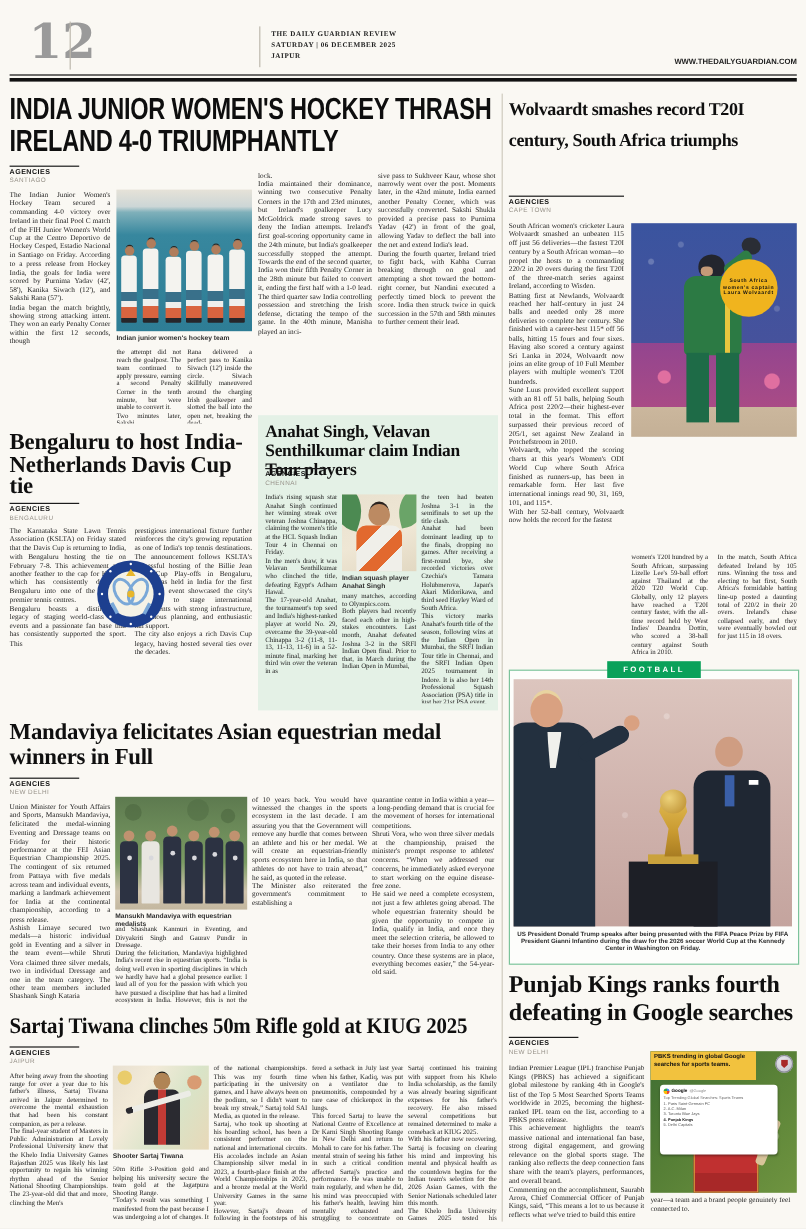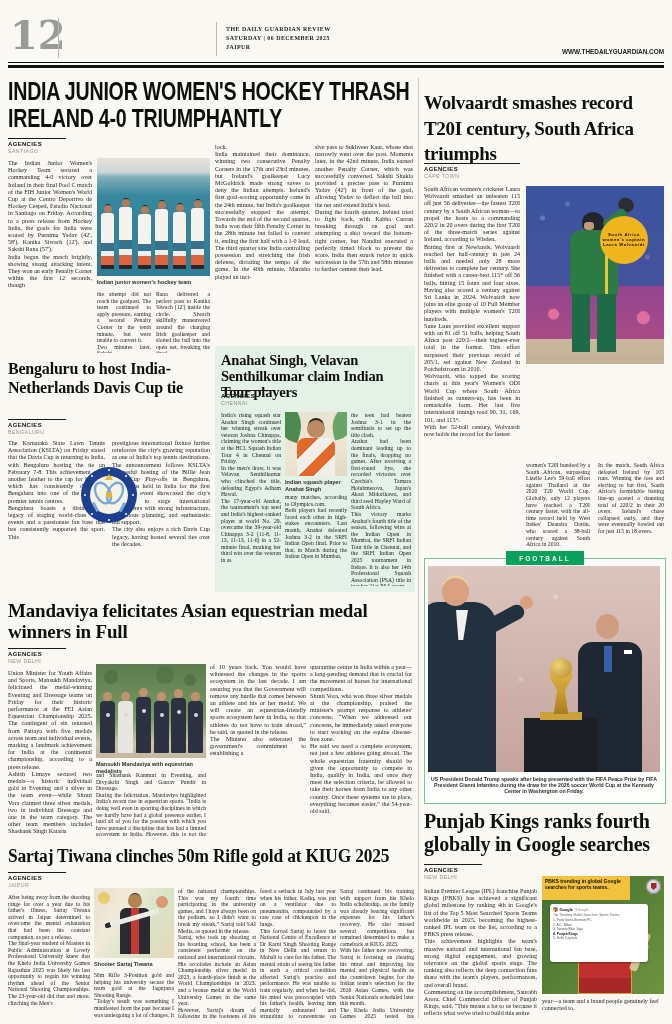--- a/index.html
+++ b/index.html
@@ -26,21 +26,21 @@
   .sc55{transform:scale(.55);transform-origin:0 0;width:182%}
   .qbox{border:2px solid #dd4a32;font-style:italic;font-family:"Liberation Serif",serif;color:#26201c}
   .list-line{font-size:6px;line-height:8px;color:#555}
   .list-line.b{font-weight:700;color:#111}
 </style>
 </head>
 <body>
 
 <div id="page">
 
-  <div class="abs" style="left:10px;top:12px">
+  <div class="abs" style="left:24px;top:12px">
     <span style="font-family:'DejaVu Serif',serif;font-weight:700;font-size:40px;color:#9a9a9a;line-height:46px">12</span>
   </div>
   <div class="abs" style="left:58px;top:18px;width:1px;height:40px;background:#bdb8ad"></div>
   <div class="abs" style="left:216px;top:22px;width:1px;height:34px;background:#bdb8ad"></div>
   <div class="abs" style="left:226px;top:25px;font-weight:700;font-size:5.9px;letter-spacing:.5px;line-height:9px;color:#222">
     <div>THE DAILY GUARDIAN REVIEW</div>
     <div>SATURDAY | 06 DECEMBER 2025</div>
     <div>JAIPUR</div>
   </div>
   <div class="abs" style="right:8px;top:48px;font-family:'Liberation Sans',sans-serif;font-weight:700;font-size:6.4px;color:#222">WWW.THEDAILYGUARDIAN.COM</div>
@@ -68,21 +68,21 @@
   <div class="abs cap" style="left:97px;top:279px;width:113px">Indian junior women's hockey team</div>
   <div class="abs txt txt-sm" style="left:97px;top:291px;width:54px;height:62px">the attempt did not reach the goalpost. The team continued to apply pressure, earning a second Penalty Corner in the tenth minute, but were unable to convert it.
 Two minutes later, Sakshi</div>
   <div class="abs txt txt-sm" style="left:156px;top:291px;width:54px;height:62px">Rana delivered a perfect pass to Kanika Siwach (12') inside the circle. Siwach skillfully maneuvered around the charging Irish goalkeeper and slotted the ball into the open net, breaking the dead-</div>
 
   <div class="abs txt" style="left:215px;top:144px;width:95px;height:208px">lock.
 India maintained their dominance, winning two consecutive Penalty Corners in the 17th and 23rd minutes, but Ireland's goalkeeper Lucy McGoldrick made strong saves to deny the Indian attempts. Ireland's first goal-scoring opportunity came in the 24th minute, but India's goalkeeper successfully stopped the attempt. Towards the end of the second quarter, India won their fifth Penalty Corner in the 28th minute but failed to convert it, ending the first half with a 1-0 lead. The third quarter saw India controlling possession and stretching the Irish defense, dictating the tempo of the game. In the 40th minute, Manisha played an inci-</div>
   <div class="abs txt" style="left:315px;top:144px;width:98px;height:208px">sive pass to Sukhveer Kaur, whose shot narrowly went over the post. Moments later, in the 42nd minute, India earned another Penalty Corner, which was successfully converted. Sakshi Shukla provided a precise pass to Purnima Yadav (42') in front of the goal, allowing Yadav to deflect the ball into the net and extend India's lead.
 During the fourth quarter, Ireland tried to fight back, with Kabha Curran breaking through on goal and attempting a shot toward the bottom-right corner, but Nandini executed a perfectly timed block to prevent the score. India then struck twice in quick succession in the 57th and 58th minutes to further cement their lead.</div>
 
-  <div class="abs hl-serif" style="left:8px;top:360px;width:202px;font-size:16px;line-height:18.5px">Bengaluru to host India-Netherlands Davis Cup tie</div>
+  <div class="abs hl-serif" style="left:8px;top:360px;width:202px;font-size:19px;line-height:18.5px">Bengaluru to host India-Netherlands Davis Cup tie</div>
   <div class="abs byline" style="left:8px;top:419px;width:58px">
     <div class="ag">AGENCIES</div>
     <div class="ct">BENGALURU</div>
   </div>
   <div class="abs txt" style="left:8px;top:440px;width:97px;height:140px">The Karnataka State Lawn Tennis Association (KSLTA) on Friday stated that the Davis Cup is returning to India, with Bengaluru hosting the tie on February 7-8. This achievement adds another feather to the cap for KSLTA, which has consistently developed Bengaluru into one of the country's premier tennis centres.
 Bengaluru boasts a distinguished legacy of staging world-class tennis events and a passionate fan base that has consistently supported the sport. This</div>
   <div class="abs txt" style="left:112px;top:440px;width:98px;height:140px">prestigious international fixture further reinforces the city's growing reputation as one of India's top tennis destinations. The announcement follows KSLTA's successful hosting of the Billie Jean King Cup Play-offs in Bengaluru, which was held in India for the first time. The event showcased the city's capability to stage international tournaments with strong infrastructure, meticulous planning, and enthusiastic fan support.
 The city also enjoys a rich Davis Cup legacy, having hosted several ties over the decades.</div>
   <div class="abs" style="left:80px;top:466px;width:58px;height:58px">
     <svg width="58" height="58" viewBox="0 0 58 58">
@@ -176,21 +176,21 @@
   <div class="abs txt txt-sm" style="left:178px;top:888px;width:78px;height:130px">of the national championships. This was my fourth time participating in the university games, and I have always been on the podium, so I didn't want to break my streak,” Sartaj told SAI Media, as quoted in the release.
 Sartaj, who took up shooting at his boarding school, has been a consistent performer on the national and international circuits. His accolades include an Asian Championship silver medal in 2023, a fourth-place finish at the World Championships in 2023, and a bronze medal at the World University Games in the same year.
 However, Sartaj's dream of following in the footsteps of his cousin and Olympian Arjun Singh Cheema suf-</div>
   <div class="abs txt txt-sm" style="left:260px;top:888px;width:76px;height:130px">fered a setback in July last year when his father, Kadiq, was put on a ventilator due to pneumonitis, compounded by a rare case of chickenpox in the lungs.
 This forced Sartaj to leave the National Centre of Excellence at Dr Karni Singh Shooting Range in New Delhi and return to Mohali to care for his father. The mental strain of seeing his father in such a critical condition affected Sartaj's practice and performance. He was unable to train regularly, and when he did, his mind was preoccupied with his father's health, leaving him mentally exhausted and struggling to concentrate on shooting.
 Despite these challenges,</div>
   <div class="abs txt txt-sm" style="left:340px;top:888px;width:74px;height:130px">Sartaj continued his training with support from his Khelo India scholarship, as the family was already bearing significant expenses for his father's recovery. He also missed several competitions but remained determined to make a comeback at KIUG 2025.
 With his father now recovering, Sartaj is focusing on clearing his mind and improving his mental and physical health as the countdown begins for the Indian team's selection for the 2026 Asian Games, with the Senior Nationals scheduled later this month.
 The Khelo India University Games 2025 tested his preparations, and Sartaj emerged with flying colours.</div>
 
-  <div class="abs hl-serif" style="left:424px;top:90px;width:242px;font-size:19px;line-height:25.5px;letter-spacing:-.3px">Wolvaardt smashes record T20I century, South Africa triumphs</div>
+  <div class="abs hl-serif" style="left:424px;top:80px;width:242px;font-size:15px;line-height:25.5px;letter-spacing:-.3px">Wolvaardt smashes record T20I century, South Africa triumphs</div>
   <div class="abs byline" style="left:424px;top:163px;width:96px">
     <div class="ag">AGENCIES</div>
     <div class="ct">CAPE TOWN</div>
   </div>
   <div class="abs txt" style="left:424px;top:186px;width:96px;height:360px">South African women's cricketer Laura Wolvaardt smashed an unbeaten 115 off just 56 deliveries—the fastest T20I century by a South African woman—to propel the hosts to a commanding 220/2 in 20 overs during the first T20I of the three-match series against Ireland, according to Wisden.
 Batting first at Newlands, Wolvaardt reached her half-century in just 24 balls and needed only 28 more deliveries to complete her century. She finished with a career-best 115* off 56 balls, hitting 15 fours and four sixes. Having also scored a century against Sri Lanka in 2024, Wolvaardt now joins an elite group of 10 Full Member players with multiple women's T20I hundreds.
 Sune Luus provided excellent support with an 81 off 51 balls, helping South Africa post 220/2—their highest-ever total in the format. This effort surpassed their previous record of 205/1, set against New Zealand in Potchefstroom in 2010.
 Wolvaardt, who topped the scoring charts at this year's Women's ODI World Cup where South Africa finished as runners-up, has been in remarkable form. Her last five international innings read 90, 31, 169, 101, and 115*.
 With her 52-ball century, Wolvaardt now holds the record for the fastest</div>
 
@@ -233,21 +233,21 @@
     <div class="abs" style="left:168px;top:48px;width:23px;height:25px;border-radius:50%;background:#cf9d82"></div>
     <div class="abs" style="left:176px;top:80px;width:8px;height:26px;background:#3a5fa8"></div>
     <div class="abs" style="left:196px;top:84px;width:8px;height:4px;background:#fff"></div>
     <div class="abs" style="left:96px;top:152px;width:74px;height:56px;background:#1d1f26"></div>
     <div class="abs" style="left:112px;top:146px;width:42px;height:8px;background:#caa23c"></div>
     <div class="abs" style="left:120px;top:96px;width:26px;height:52px;background:linear-gradient(180deg,#e3bd55 0%,#c99a30 60%,#a87c22 100%);clip-path:polygon(18% 0,82% 0,95% 28%,65% 55%,78% 100%,22% 100%,35% 55%,5% 28%)"></div>
     <div class="abs" style="left:122px;top:92px;width:22px;height:20px;border-radius:50%;background:radial-gradient(circle at 35% 35%,#edd27a,#b8892a)"></div>
   </div>
   <div class="abs cap" style="left:430px;top:776px;width:228px;font-size:5.2px;line-height:6.2px;text-align:center">US President Donald Trump speaks after being presented with the FIFA Peace Prize by FIFA President Gianni Infantino during the draw for the 2026 soccer World Cup at the Kennedy Center in Washington on Friday.</div>
 
-  <div class="abs hl-serif" style="left:424px;top:810px;width:242px;font-size:20px;line-height:23px">Punjab Kings ranks fourth globally in Google searches</div>
+  <div class="abs hl-serif" style="left:424px;top:810px;width:242px;font-size:20px;line-height:23px">Punjab Kings ranks fourth defeating in Google searches</div>
   <div class="abs byline" style="left:424px;top:864px;width:58px">
     <div class="ag">AGENCIES</div>
     <div class="ct">NEW DELHI</div>
   </div>
   <div class="abs txt" style="left:424px;top:888px;width:113px;height:130px">Indian Premier League (IPL) franchise Punjab Kings (PBKS) has achieved a significant global milestone by ranking 4th in Google's list of the Top 5 Most Searched Sports Teams worldwide in 2025, becoming the highest-ranked IPL team on the list, according to a PBKS press release.
 This achievement highlights the team's massive national and international fan base, strong digital engagement, and growing relevance on the global sports stage. The ranking also reflects the deep connection fans share with the team's players, performances, and overall brand.
 Commenting on the accomplishment, Saurabh Arora, Chief Commercial Officer of Punjab Kings, said, “This means a lot to us because it reflects what we've tried to build this entire</div>
 
   <div class="photo" style="left:542px;top:876px;width:122px;height:118px;background:
       radial-gradient(circle at 15% 55%,rgba(255,255,255,.25) 0 3px,transparent 4px),

